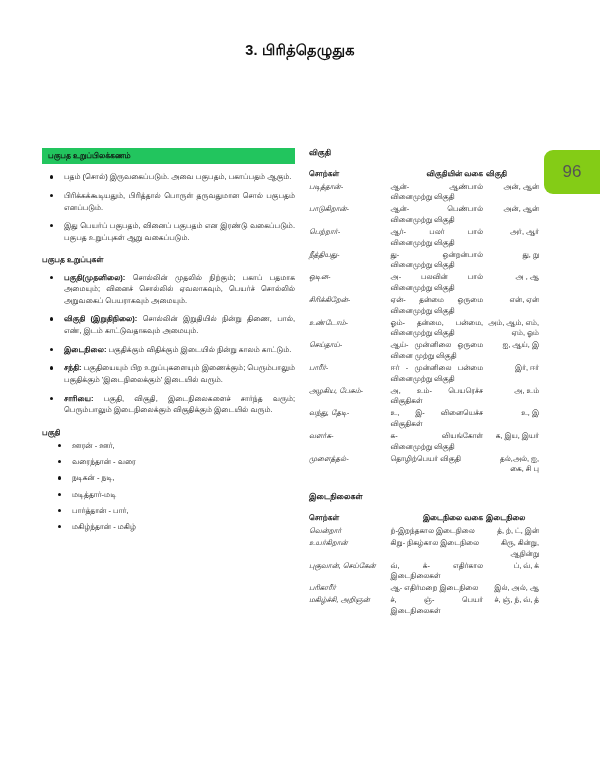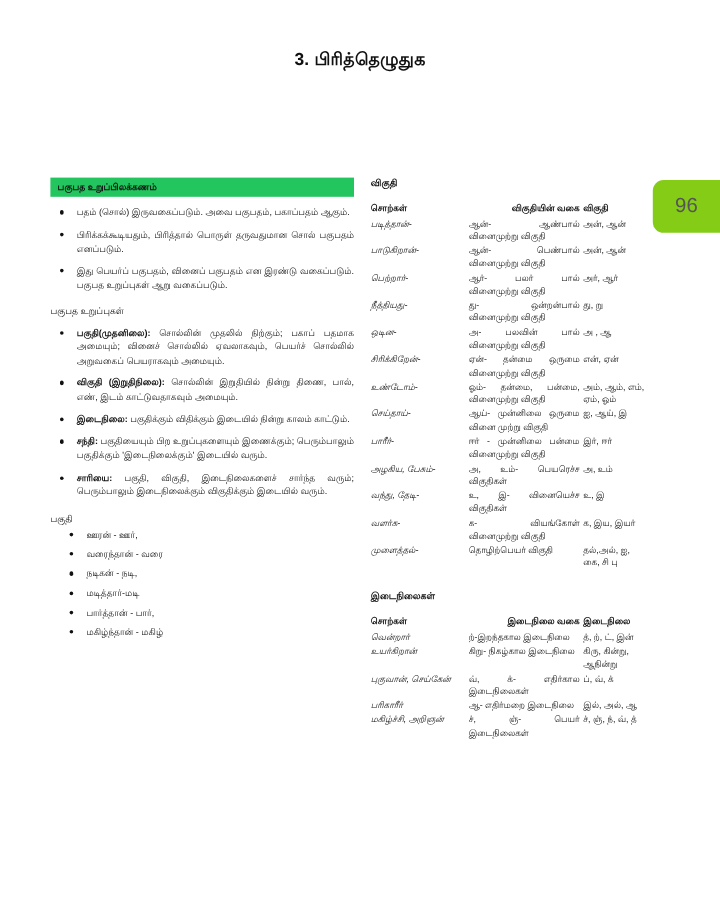--- a/index.html
+++ b/index.html
@@ -59,21 +59,21 @@
 
   .band {
     background: #22c55e;
     font-size: 7.6px;
     font-weight: bold;
     padding: 4px 6px 4px 6px;
     line-height: 1.1;
   }
   .subhead {
     font-size: 7.6px;
-    font-weight: normal;
+    font-weight: bold;
     margin: 12px 0 4px 0;
     line-height: 1.2;
   }
 
   ul.bullets {
     list-style: none;
     margin: 7px 0 0 0;
     padding: 0;
   }
   ul.bullets > li {
@@ -137,21 +137,21 @@
     vertical-align: top;
     padding: 0 3px 2px 0;
     font-size: 7.4px;
   }
   table.gt td {
     vertical-align: top;
     padding: 0 3px 1.5px 0;
   }
   table.gt td.c1 { width: 35%; font-style: italic; }
   table.gt td.c2 { width: 41%; text-align: justify; text-justify: inter-word; }
-  table.gt td.c3 { width: 24%; }
+  table.gt td.c3 { width: 24%; text-align: right; }
   table.gt th.c1 { width: 35%; }
   table.gt th.c2 { width: 41%; text-align: right; }
   table.gt th.c3 { width: 24%; }
   .spacer-10 { height: 16px; }
 </style>
 </head>
 <body>
 
 <div class="page">
 

